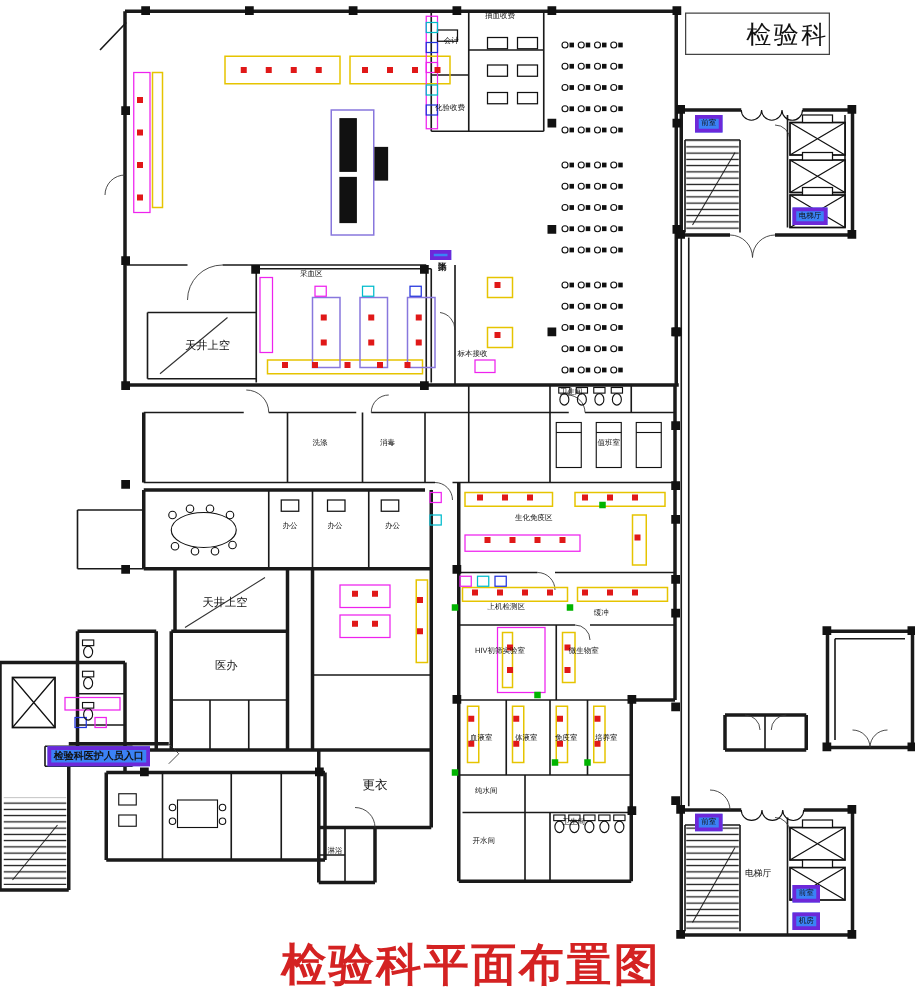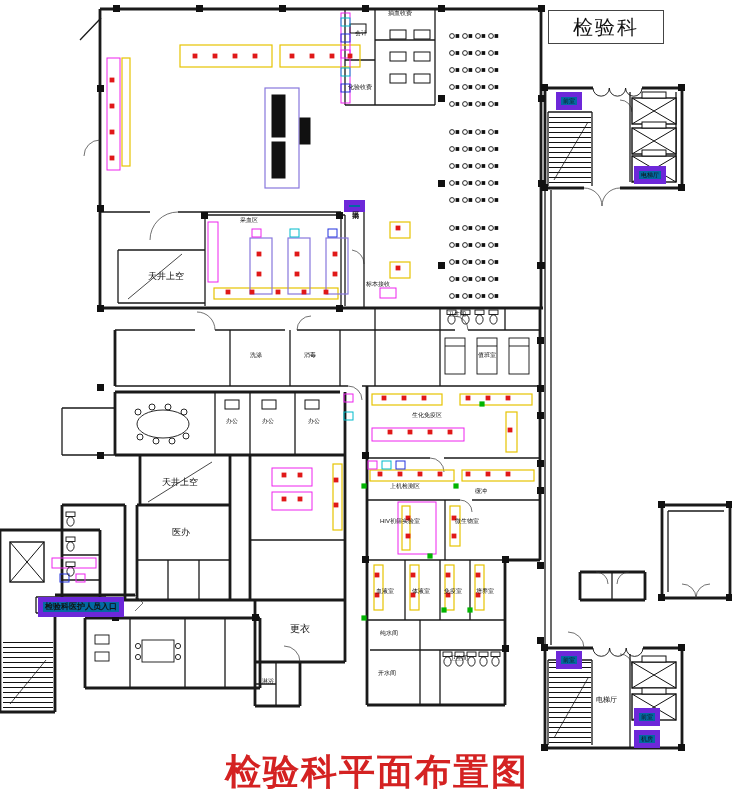--- a/index.html
+++ b/index.html
@@ -2,24 +2,24 @@
 <html><head>
 <meta charset="utf-8">
 <style>
   html,body{margin:0;padding:0;background:#ffffff;}
   #stage{position:relative;width:732px;height:800px;background:#fff;overflow:hidden;
          font-family:"Liberation Sans",sans-serif;}
   #plan-svg{position:absolute;left:0;top:0;}
   #labels{position:absolute;left:0;top:0;width:672px;height:800px;pointer-events:none;}
   .plan-label{position:absolute;color:#111;line-height:1.05;white-space:nowrap;
               font-family:"Liberation Sans",sans-serif;}
-  .plan-label.boxed{border:5px solid #6d28d9;background:#0369a1;padding:1px 2px;pointer-events:auto;font-family:Liberation Serif, serif;}
+  .plan-label.boxed{border:3px solid #6d28d9;background:#3b82f6;padding:1px 2px;pointer-events:auto;font-family:Liberation Serif, serif;}
   .plan-label.vert{writing-mode:vertical-rl;text-orientation:upright;}
   #legend-box{position:absolute;left:548px;top:10px;width:114px;height:32px;
-              border:1.5px solid #444;display:flex;align-items:center;justify-content:center;
+              border:1.5px solid #444;display:flex;align-items:center;justify-content:flex-end;
               font-size:20px;color:#111;background:#fff;letter-spacing:2px;
               font-family:"Liberation Serif",serif;}
   #main-title{position:absolute;left:0;top:748px;width:732px;text-align:center;
               font-size:36px;font-weight:bold;letter-spacing:2px;
               font-family:"Liberation Serif",serif;}
 </style>
 </head>
 <body>
 
 <div id="stage">

